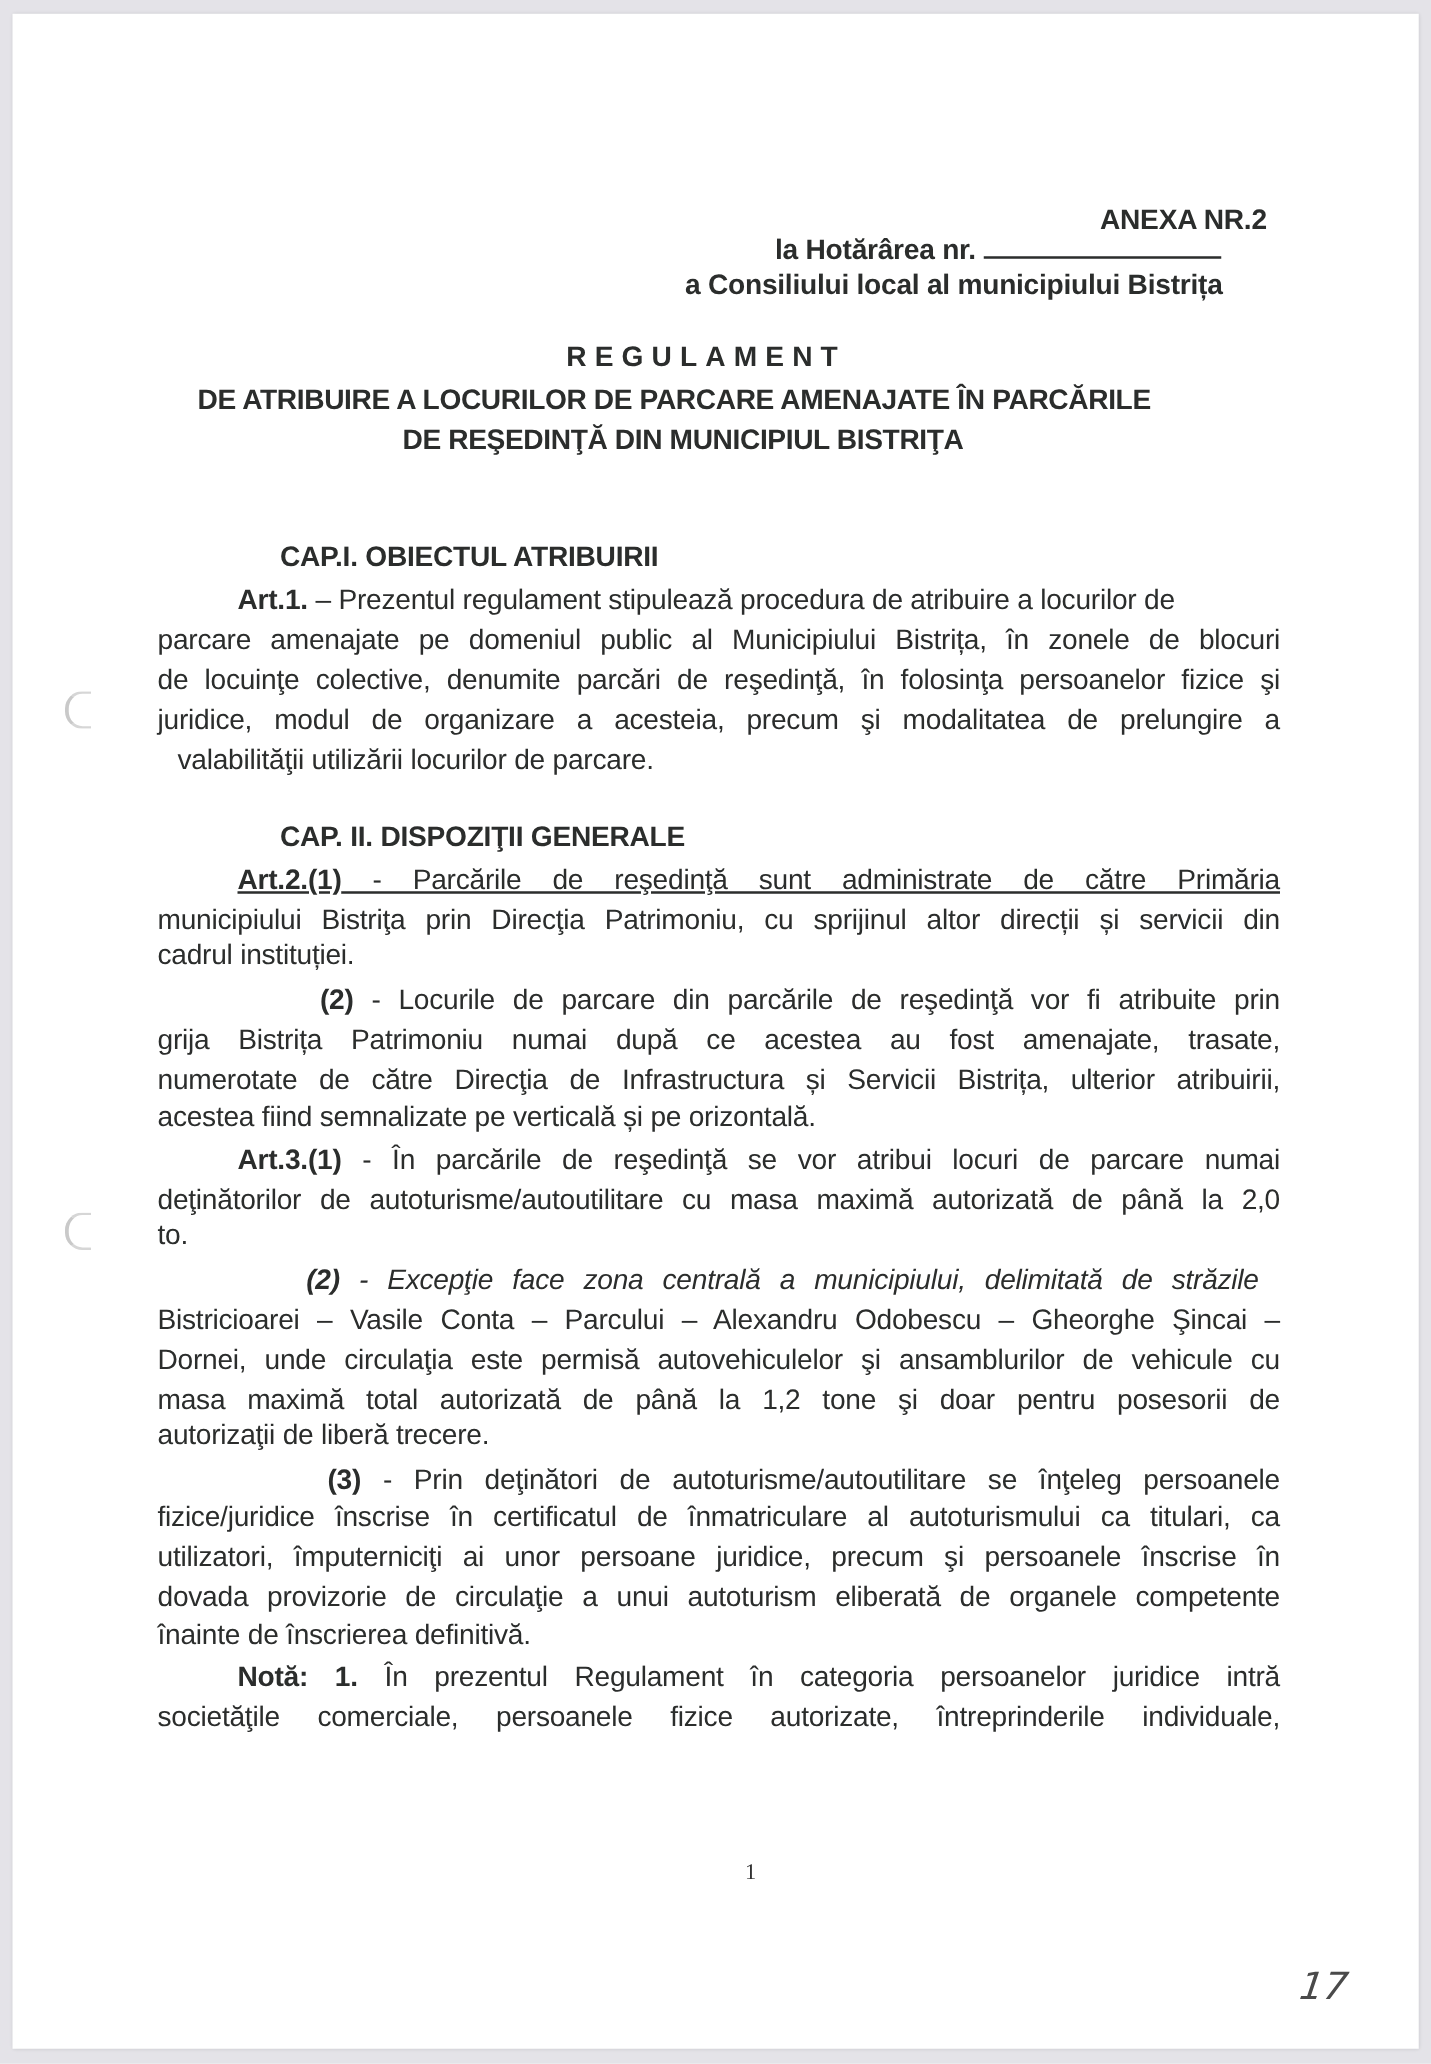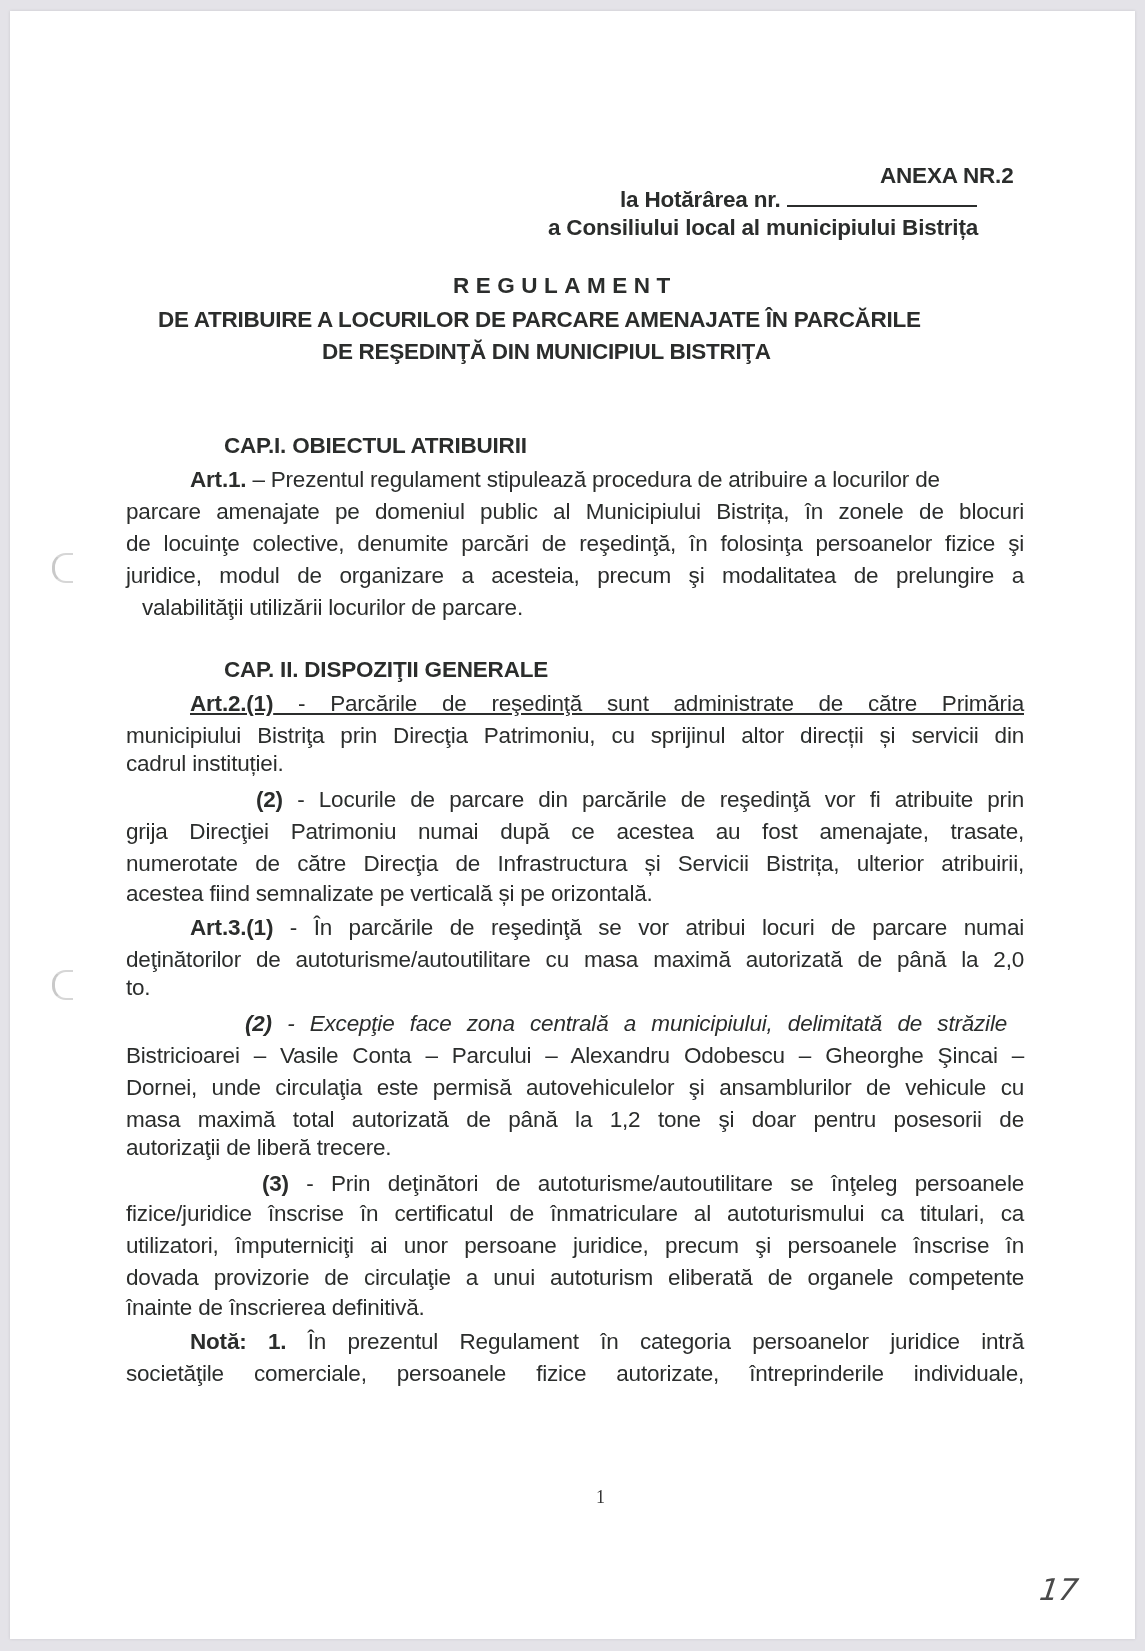--- a/index.html
+++ b/index.html
@@ -97,21 +97,21 @@
 
 <div class="line just" style="left:190px; top:690px; width:834px;text-decoration:underline;">
   <span class="b">Art.2.(1)</span><span> - Parcările de reşedinţă sunt administrate de către Primăria</span>
 </div>
 <div class="line just" style="left:126px; top:722px; width:898px;">municipiului Bistriţa prin Direcţia Patrimoniu, cu sprijinul altor direcții și servicii din</div>
 <div class="line" style="left:126px; top:750px;">cadrul instituției.</div>
 
 <div class="line just" style="left:256px; top:786px; width:768px;">
   <span class="b">(2)</span><span> - Locurile de parcare din parcările de reşedinţă vor fi atribuite prin</span>
 </div>
-<div class="line just" style="left:126px; top:818px; width:898px;">grija Direcţiei Patrimoniu numai după ce acestea au fost amenajate, trasate,</div>
+<div class="line just" style="left:126px; top:818px; width:898px;">grija Bistrița Patrimoniu numai după ce acestea au fost amenajate, trasate,</div>
 <div class="line just" style="left:126px; top:850px; width:898px;">numerotate de către Direcţia de Infrastructura și Servicii Bistrița, ulterior atribuirii,</div>
 <div class="line" style="left:126px; top:880px;">acestea fiind semnalizate pe verticală și pe orizontală.</div>
 
 <div class="line just" style="left:190px; top:914px; width:834px;">
   <span class="b">Art.3.(1)</span><span> - În parcările de reşedinţă se vor atribui locuri de parcare numai</span>
 </div>
 <div class="line just" style="left:126px; top:946px; width:898px;">deţinătorilor de autoturisme/autoutilitare cu masa maximă autorizată de până la 2,0</div>
 <div class="line" style="left:126px; top:974px;">to.</div>
 
 <div class="line just" style="left:245px; top:1010px; width:762px;font-style:italic;">

